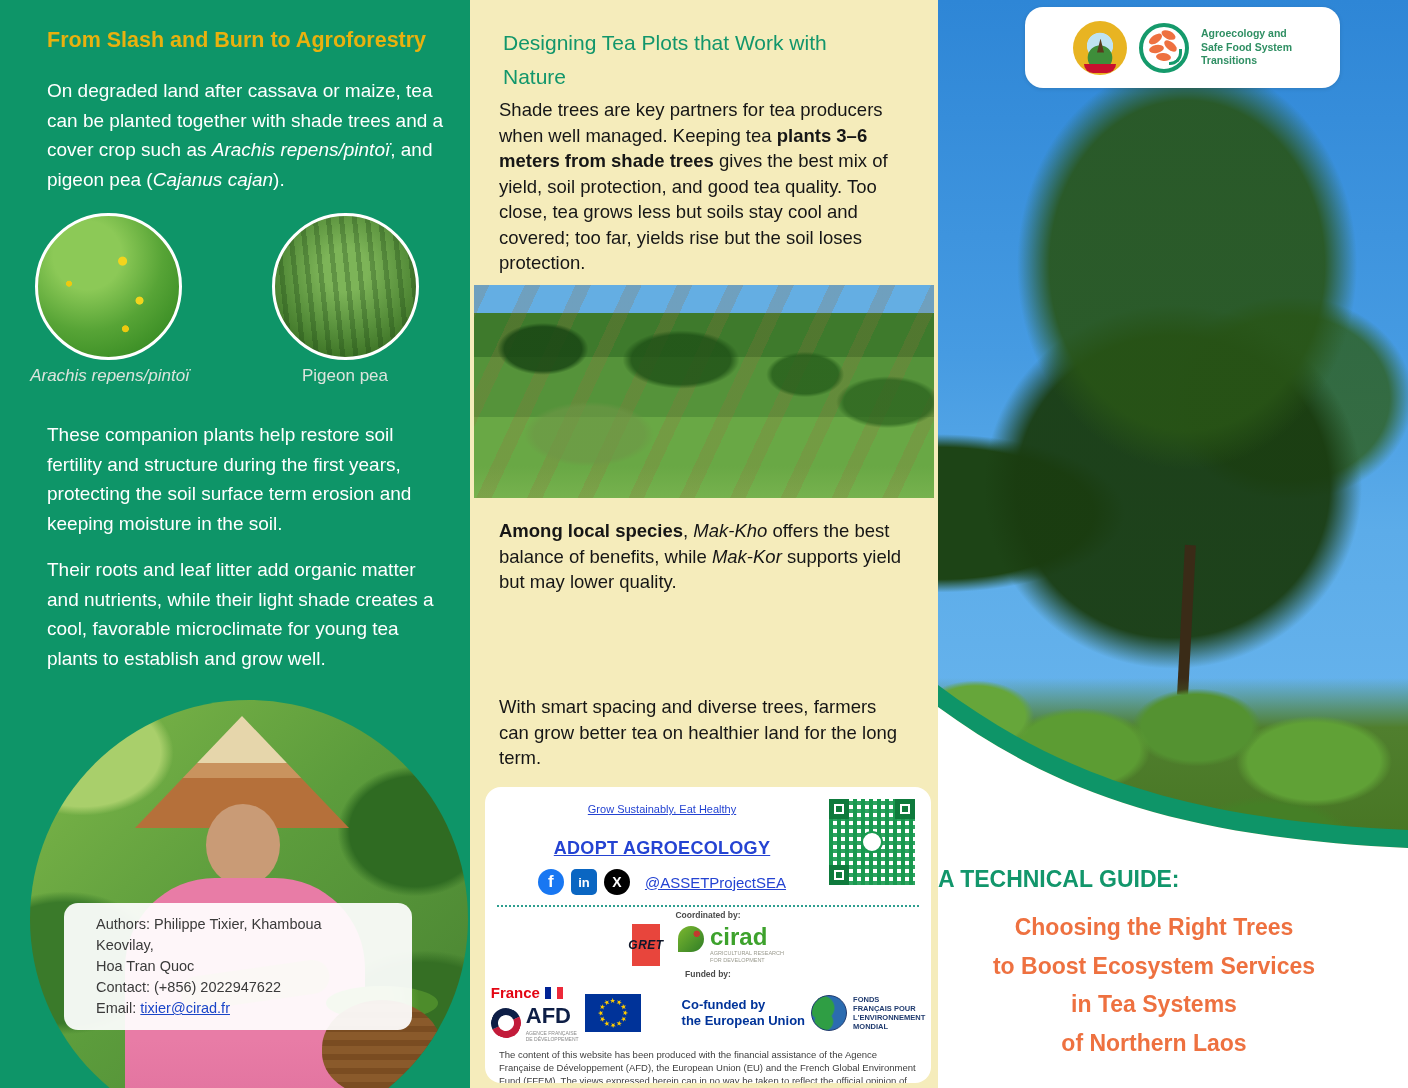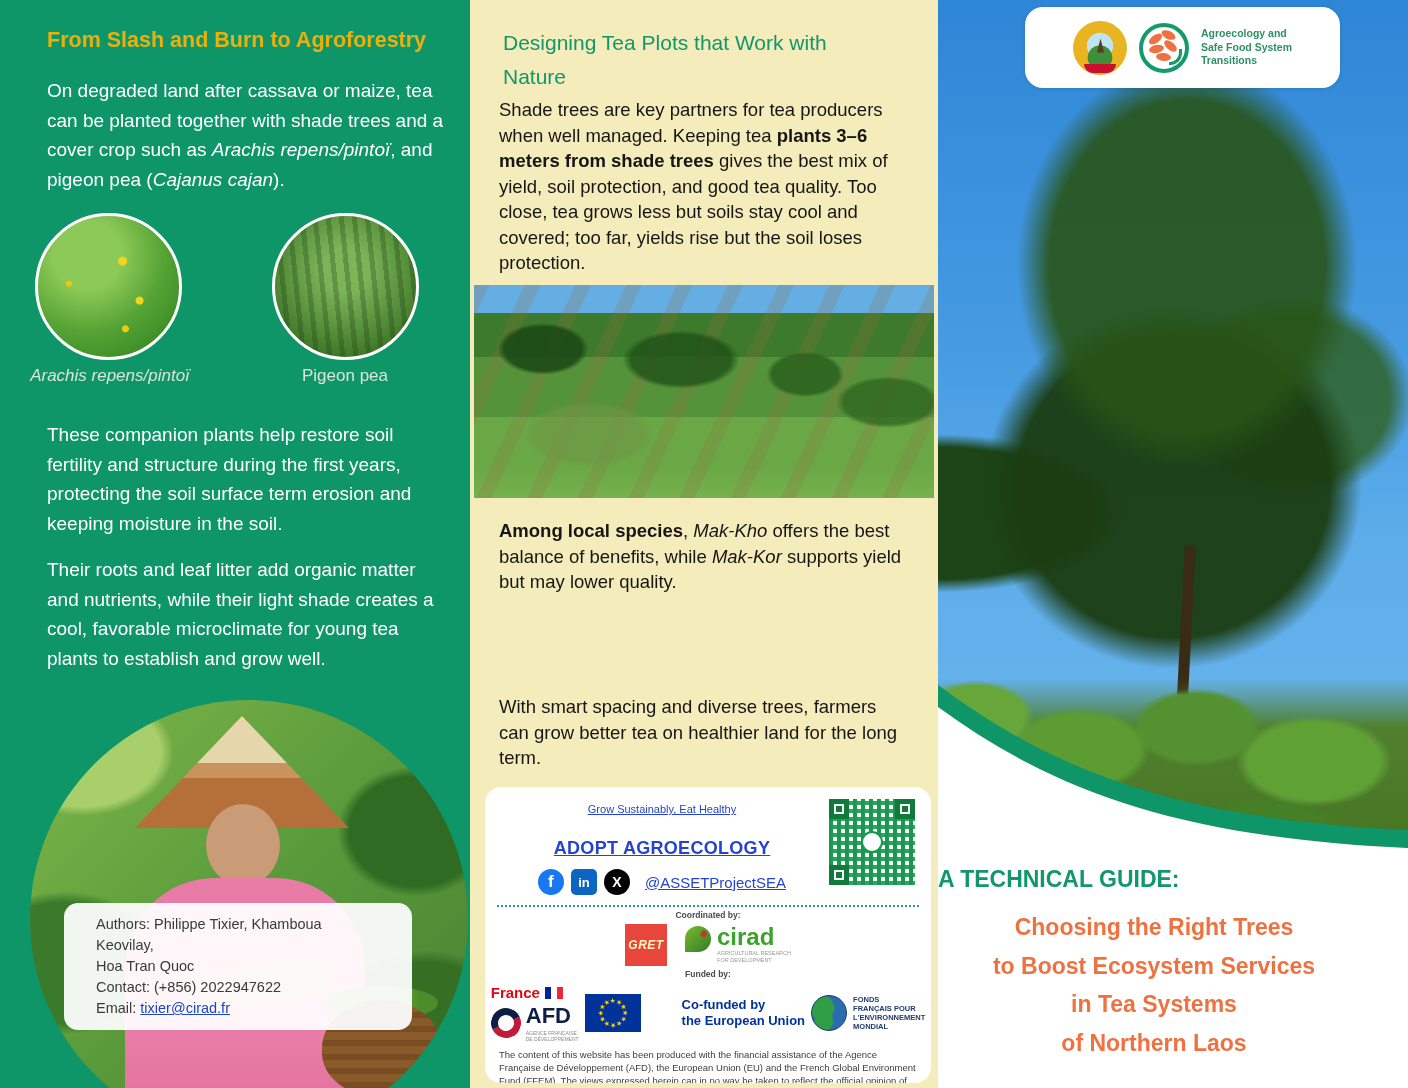--- a/index.html
+++ b/index.html
@@ -95,22 +95,22 @@
     background:
       repeating-linear-gradient(0deg, rgba(24,153,79,.9) 0 4px, rgba(0,0,0,0) 4px 8px),
       repeating-linear-gradient(90deg, #18994F 0 4px, #fff 4px 8px); }
   .qf { position:absolute; width:20px; height:20px; border:5px solid #0E7A3C; background:#fff; }
   .qf::after { content:""; position:absolute; left:2px; top:2px; width:6px; height:6px; background:#0E7A3C; }
   .qf1 { left:0; top:0; } .qf2 { right:0; top:0; } .qf3 { left:0; bottom:0; }
   .qc { position:absolute; left:32px; top:32px; width:22px; height:22px; background:#fff; border:2px solid #18994F; border-radius:50%; }
   .divider { margin:10px auto 0; width:422px; border-top:2px dotted #2D9E8F; }
   .section-label { margin-top:3px; text-align:center; font-size:8.5px; font-weight:bold; color:#4A4A4A; }
   .logos-row { display:flex; align-items:center; justify-content:center; gap:18px; margin-top:4px; }
-  .gret { width:42px; height:42px; background:#E8453C; display:flex; align-items:center; justify-content:center;
-    color:#fef9c3; font-size:12px; font-weight:bold; font-style:italic; letter-spacing:.5px; }
+  .gret { width:28px; height:42px; background:#E8453C; display:flex; align-items:center; justify-content:center;
+    color:#0f172a; font-size:12px; font-weight:bold; font-style:italic; letter-spacing:.5px; }
   .cirad-block { display:flex; align-items:flex-start; gap:6px; }
   .cirad-fruit { width:26px; height:26px; border-radius:50% 50% 50% 0;
     background: radial-gradient(circle 5px at 72% 30%, #C23A2E 0 60%, transparent 70%),
                 linear-gradient(135deg,#7CB82F,#2F7D26); }
   .cirad-name { color:#3DA22C; font-size:24px; font-weight:bold; line-height:22px; }
   .cirad-tag { font-size:5.5px; color:#9B9B8F; line-height:7px; margin-top:2px; }
   .funded-row { display:flex; align-items:center; justify-content:center; gap:6px; margin-top:5px; }
   .afd-block { text-align:left; }
   .france-line { display:flex; align-items:center; gap:5px; }
   .france-txt { color:#E30613; font-size:15px; font-weight:bold; }

